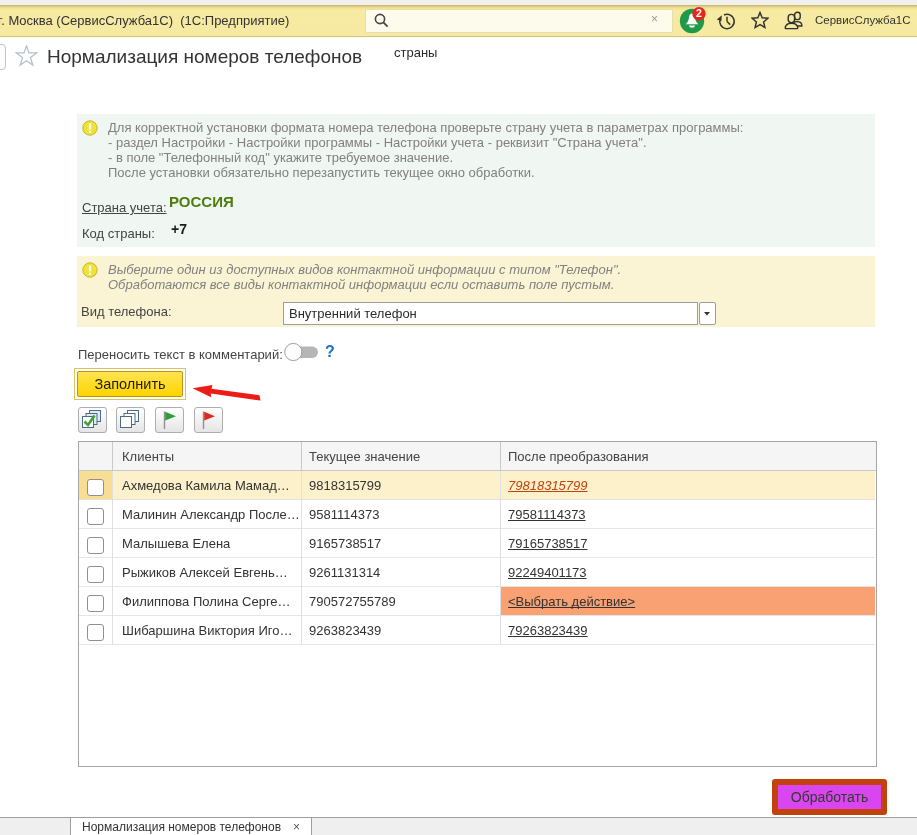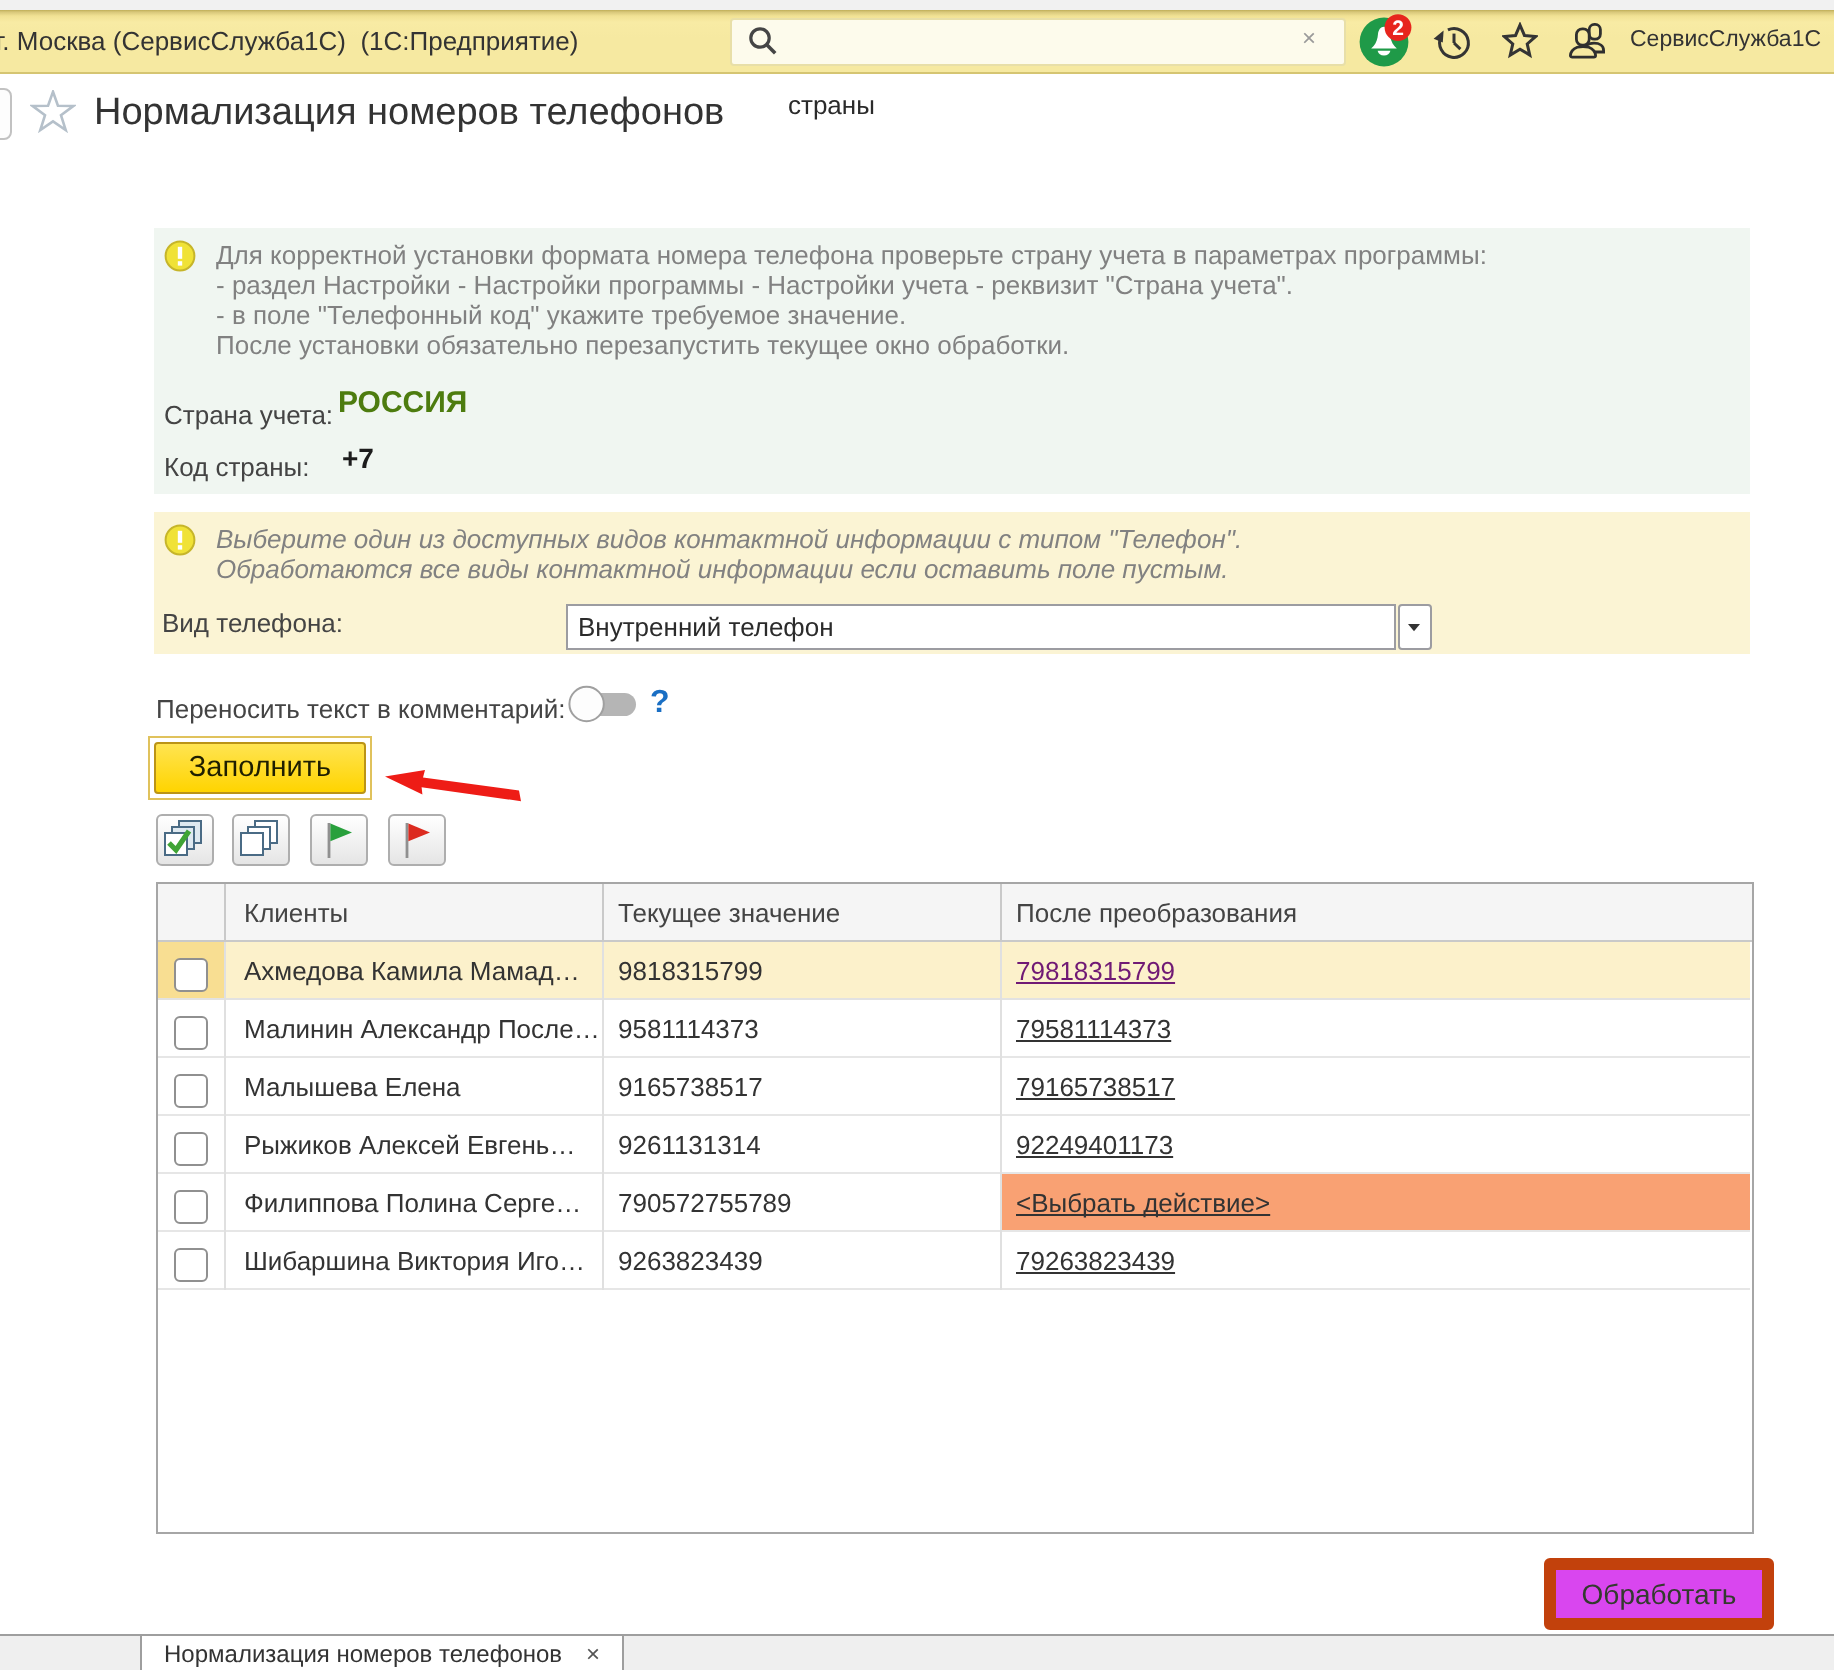--- a/index.html
+++ b/index.html
@@ -60,21 +60,21 @@
   <circle cx="8" cy="8" r="7.2" fill="#f0e236" stroke="#c6b52a" stroke-width="1"></circle>
   <rect x="6.9" y="3.4" width="2.2" height="6" fill="#fff"></rect>
   <rect x="6.9" y="10.6" width="2.2" height="2.2" fill="#fff"></rect>
 </svg>
 <div class="abs" style="left:108px;top:119.5px;font-size:13px;line-height:15.1px;color:#818181;">
 Для корректной установки формата номера телефона проверьте страну учета в параметрах программы:<br>
 - раздел Настройки - Настройки программы - Настройки учета - реквизит "Страна учета".<br>
 - в поле "Телефонный код" укажите требуемое значение.<br>
 После установки обязательно перезапустить текущее окно обработки.
 </div>
-<div class="abs" style="left:82px;top:200px;font-size:13px;color:#444;">Страна учета:</div>
+<div class="abs" style="left:82px;top:200px;font-size:13px;color:#444;text-decoration:underline;">Страна учета:</div>
 <div class="abs" style="left:169px;top:193px;font-size:15px;font-weight:bold;color:#4d7c0f;">РОССИЯ</div>
 <div class="abs" style="left:82px;top:226px;font-size:13px;color:#444;">Код страны:</div>
 <div class="abs" style="left:171px;top:221px;font-size:14px;font-weight:bold;color:#1c1c1c;">+7</div>
 
 <div class="abs" style="left:77px;top:256px;width:798px;height:71px;background:#fbf4d4;"></div>
 <svg class="abs" style="left:82px;top:262px;" width="16" height="16" viewBox="0 0 16 16">
   <circle cx="8" cy="8" r="7.2" fill="#f0e236" stroke="#c6b52a" stroke-width="1"></circle>
   <rect x="6.9" y="3.4" width="2.2" height="6" fill="#fff"></rect>
   <rect x="6.9" y="10.6" width="2.2" height="2.2" fill="#fff"></rect>
 </svg>
@@ -165,21 +165,21 @@
 <div class="abs" style="left:122px;top:587px;height:29px;line-height:29px;font-size:13px;color:#333;">Филиппова Полина Серге…</div>
 <div class="abs" style="left:122px;top:616px;height:29px;line-height:29px;font-size:13px;color:#333;">Шибаршина Виктория Иго…</div>
 
 <div class="abs" style="left:309px;top:471px;height:29px;line-height:29px;font-size:13px;color:#333;">9818315799</div>
 <div class="abs" style="left:309px;top:500px;height:29px;line-height:29px;font-size:13px;color:#333;">9581114373</div>
 <div class="abs" style="left:309px;top:529px;height:29px;line-height:29px;font-size:13px;color:#333;">9165738517</div>
 <div class="abs" style="left:309px;top:558px;height:29px;line-height:29px;font-size:13px;color:#333;">9261131314</div>
 <div class="abs" style="left:309px;top:587px;height:29px;line-height:29px;font-size:13px;color:#333;">790572755789</div>
 <div class="abs" style="left:309px;top:616px;height:29px;line-height:29px;font-size:13px;color:#333;">9263823439</div>
 
-<div class="abs" style="left:508px;top:471px;height:29px;line-height:29px;font-size:13px;color:#701a75;text-decoration:underline;text-decoration-skip-ink:none;">79818315799</div>
+<div class="abs" style="left:508px;top:471px;height:29px;line-height:29px;font-size:13px;color:#c2410c;text-decoration:underline;text-decoration-skip-ink:none;font-style:italic;">79818315799</div>
 <div class="abs" style="left:508px;top:500px;height:29px;line-height:29px;font-size:13px;color:#333;text-decoration:underline;text-decoration-skip-ink:none;">79581114373</div>
 <div class="abs" style="left:508px;top:529px;height:29px;line-height:29px;font-size:13px;color:#333;text-decoration:underline;text-decoration-skip-ink:none;">79165738517</div>
 <div class="abs" style="left:508px;top:558px;height:29px;line-height:29px;font-size:13px;color:#333;text-decoration:underline;text-decoration-skip-ink:none;">92249401173</div>
 <div class="abs" style="left:508px;top:587px;height:29px;line-height:29px;font-size:13px;color:#333;text-decoration:underline;text-decoration-skip-ink:none;">&lt;Выбрать действие&gt;</div>
 <div class="abs" style="left:508px;top:616px;height:29px;line-height:29px;font-size:13px;color:#333;text-decoration:underline;text-decoration-skip-ink:none;">79263823439</div>
 
 <div class="abs" style="left:772px;top:779px;width:103px;height:24px;background:#d946ef;border:6px solid #c2410c;border-radius:3px;text-align:center;line-height:24px;font-size:14px;color:#333b2e;">Обработать</div>
 
 <div class="abs" style="left:0;top:817px;width:917px;height:18px;background:#efefef;border-top:1px solid #9e9e9e;"></div>
 <div class="abs" style="left:2px;top:820px;height:15px;line-height:15px;font-size:12px;color:#333;margin-top:35px;">суждения</div>

